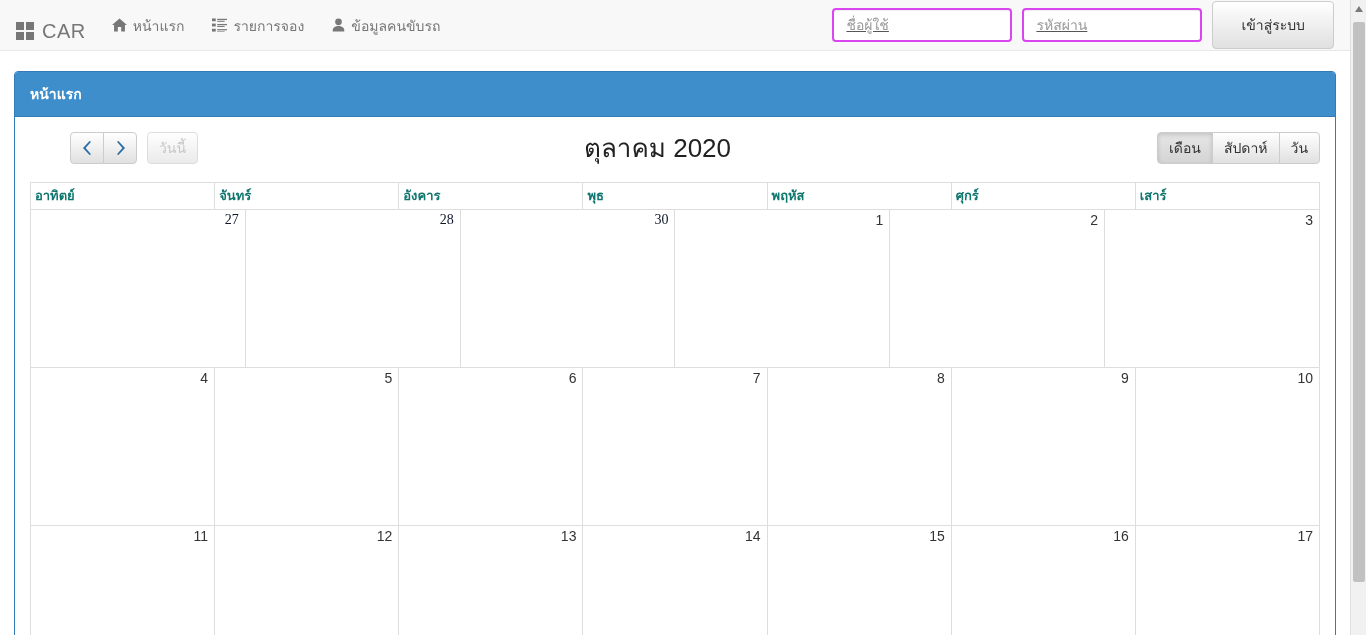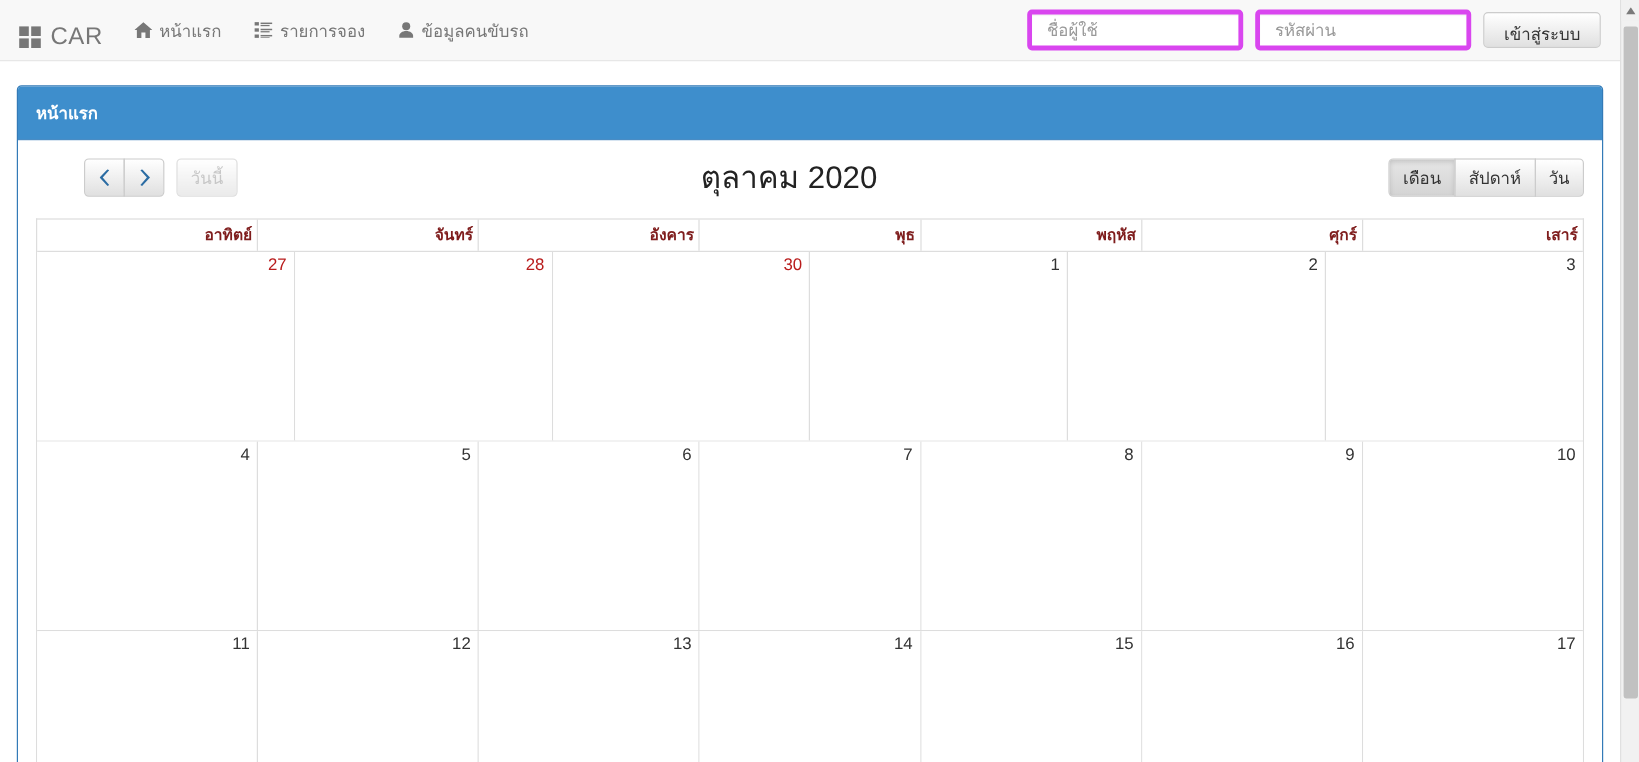--- a/index.html
+++ b/index.html
@@ -73,30 +73,31 @@
     align-items: center;
     gap: 10px;
   }
   .login-input {
     height: 34px;
     width: 180px;
     padding: 6px 12px;
     font-size: 14px;
     color: #555;
     background: #fff;
-    border: 4px solid #d946ef;
+    border: 2px solid #d946ef;
     border-radius: 4px;
     font-family: "Liberation Sans", "DejaVu Sans", sans-serif;
     outline: none;
     box-shadow: inset 0 1px 1px rgba(0,0,0,.075);
+    text-decoration: underline;
   }
   .login-input::placeholder { color: #999; opacity: 1; }
   .login-btn {
-    height: 30px;
-    padding: 6px 16px;
+    height: 48px;
+    padding: 6px 28px;
     font-size: 14px;
     color: #333;
     background: linear-gradient(to bottom, #fff 0%, #e0e0e0 100%);
     border: 1px solid #ccc;
     border-radius: 4px;
     cursor: pointer;
     font-family: "Liberation Sans", "DejaVu Sans", sans-serif;
     white-space: nowrap;
   }
 
@@ -170,24 +171,24 @@
   .toolbar-right { display: flex; align-items: center; }
 
   
   .fc-view { border: 1px solid #ddd; border-bottom: none; }
   .fc-head-row {
     display: flex;
     border-bottom: 1px solid #ddd;
   }
   .fc-head-cell {
     flex: 1 1 0;
-    text-align: right;
+    text-align: left;
     font-size: 13px;
     font-weight: bold;
-    color: #7f1d1d;
+    color: #0f766e;
     padding: 2px 4px 3px;
     border-right: 1px solid #ddd;
   }
   .fc-head-cell:last-child { border-right: none; }
 
   .fc-week {
     display: flex;
     height: 158px;
     border-bottom: 1px solid #ddd;
   }
@@ -199,21 +200,21 @@
   }
   .fc-day:last-child { border-right: none; }
   .fc-daynum {
     position: absolute;
     top: 1px;
     right: 6px;
     font-size: 14px;
     color: #333;
     line-height: 18px;
   }
-  .fc-day.other .fc-daynum { color: #b91c1c; }
+  .fc-day.other .fc-daynum { color: #0f172a; font-family: Liberation Serif, serif; }
 
   
   .scrollbar {
     position: fixed;
     top: 0; right: 0;
     width: 16px;
     height: 635px;
     background: #f1f1f1;
     border-left: 1px solid #e0e0e0;
   }

